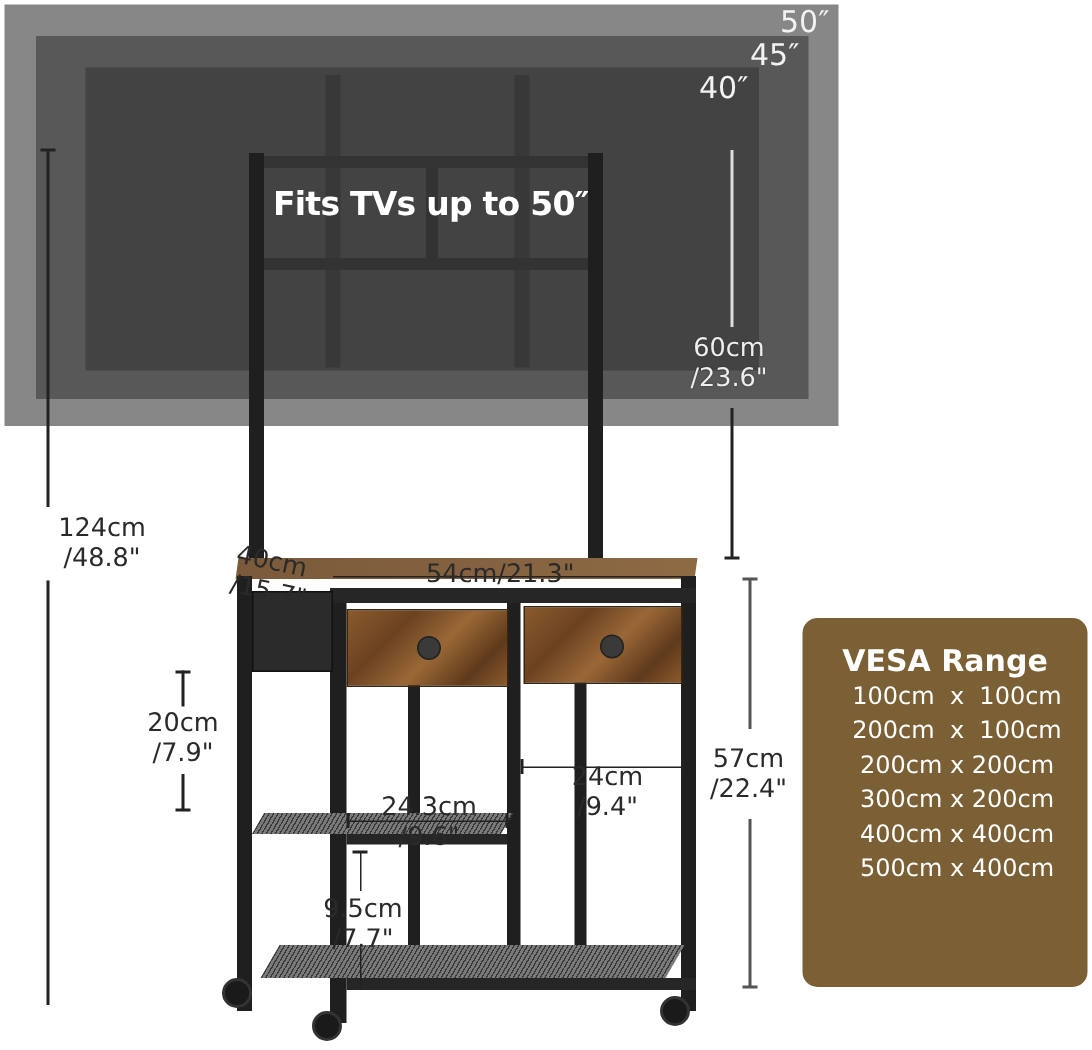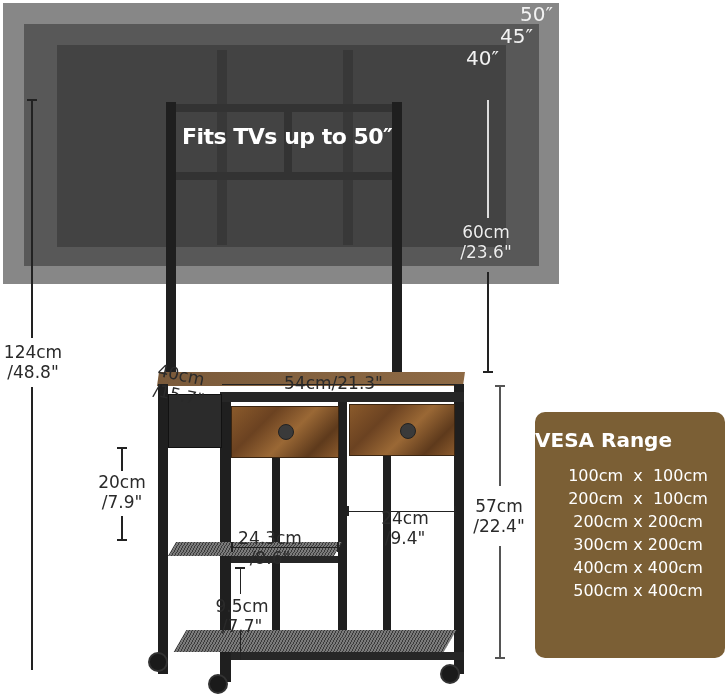--- a/index.html
+++ b/index.html
@@ -16,21 +16,21 @@
   .hline{position:absolute;height:2px;background:#222;}
   .cap{position:absolute;height:2px;width:10px;background:#222;}
   .vcap{position:absolute;width:2px;height:10px;background:#222;}
   .post{position:absolute;background:#1f1f1f;}
   .bar{position:absolute;background:#262626;}
   .drawer{position:absolute;background:linear-gradient(135deg,#8a5a2b 0%,#6b4221 30%,#9a6835 55%,#5e3a1c 80%,#8b5a2c 100%);border:1px solid #3a2511;}
   .knob{position:absolute;width:14px;height:14px;border-radius:50%;background:#3a3a3a;border:1px solid #222;}
   .wheel{position:absolute;width:16px;height:16px;border-radius:50%;background:#1a1a1a;border:2px solid #333;}
   .mesh{position:absolute;background:repeating-linear-gradient(90deg,#3a3a3a 0 1px,#7a7a7a 1px 3px);}
   .vesa{left:535px;top:412px;width:190px;height:246px;background:#7b5f35;border-radius:10px;color:#fff;}
-  .vesa-title{font-weight:bold;font-size:20px;text-align:left;margin-top:16px;margin-bottom:12px;}
+  .vesa-title{font-weight:bold;font-size:20px;text-align:center;margin-top:16px;margin-bottom:0;}
   .vesa-row{font-size:16px;line-height:23px;text-align:center;white-space:pre;margin-left:16px;}
 </style>
 </head>
 <body>
 
 <div class="abs tv50"></div>
 <div class="abs tv45"></div>
 <div class="abs tv40"></div>
 <div class="abs tvlabel" style="left:520px;top:4px;">50″</div>
 <div class="abs tvlabel" style="left:500px;top:26px;">45″</div>
@@ -70,21 +70,21 @@
 <div class="mesh" style="left:180px;top:630px;width:270px;height:22px;transform:skewX(-30deg);"></div>
 <div class="bar" style="left:231px;top:652px;width:233px;height:8px;"></div>
 
 <div class="wheel" style="left:148px;top:652px;"></div>
 <div class="wheel" style="left:208px;top:674px;"></div>
 <div class="wheel" style="left:440px;top:664px;"></div>
 
 <div class="vline" style="left:31px;top:100px;height:238px;"></div>
 <div class="cap" style="left:27px;top:99px;"></div>
 <div class="vline" style="left:31px;top:387px;height:283px;"></div>
-<div class="abs dim" style="left:0px;top:342px;width:66px;">
+<div class="abs dim" style="left:0px;top:342px;width:66px;padding-left:35px;">
   <div>124cm</div>
   <div>/48.8"</div>
 </div>
 
 <div class="vline" style="left:487px;top:100px;height:118px;background:#ddd;"></div>
 <div class="vline" style="left:487px;top:272px;height:100px;"></div>
 <div class="cap" style="left:483px;top:371px;"></div>
 <div class="abs dim light" style="left:446px;top:222px;width:80px;">
   <div>60cm</div>
   <div>/23.6"</div>
@@ -120,21 +120,21 @@
 <div class="vcap" style="left:347px;top:506px;"></div>
 <div class="vcap" style="left:454px;top:506px;"></div>
 <div class="abs dim" style="left:370px;top:508px;width:70px;">
   <div>24cm</div>
   <div>/9.4"</div>
 </div>
 
 <div class="hline" style="left:232px;top:547px;width:106px;height:1px;"></div>
 <div class="vcap" style="left:231px;top:542px;"></div>
 <div class="vcap" style="left:337px;top:542px;"></div>
-<div class="abs dim" style="left:232px;top:528px;width:76px;">
+<div class="abs dim" style="left:248px;top:528px;width:76px;">
   <div>24.3cm</div>
   <div>/9.6"</div>
 </div>
 
 <div class="vline" style="left:240px;top:568px;height:26px;width:1px;"></div>
 <div class="cap" style="left:235px;top:567px;"></div>
 <div class="vline" style="left:240px;top:632px;height:28px;width:1px;"></div>
 <div class="abs dim" style="left:210px;top:596px;width:64px;">
   <div>9.5cm</div>
   <div>/7.7"</div>

